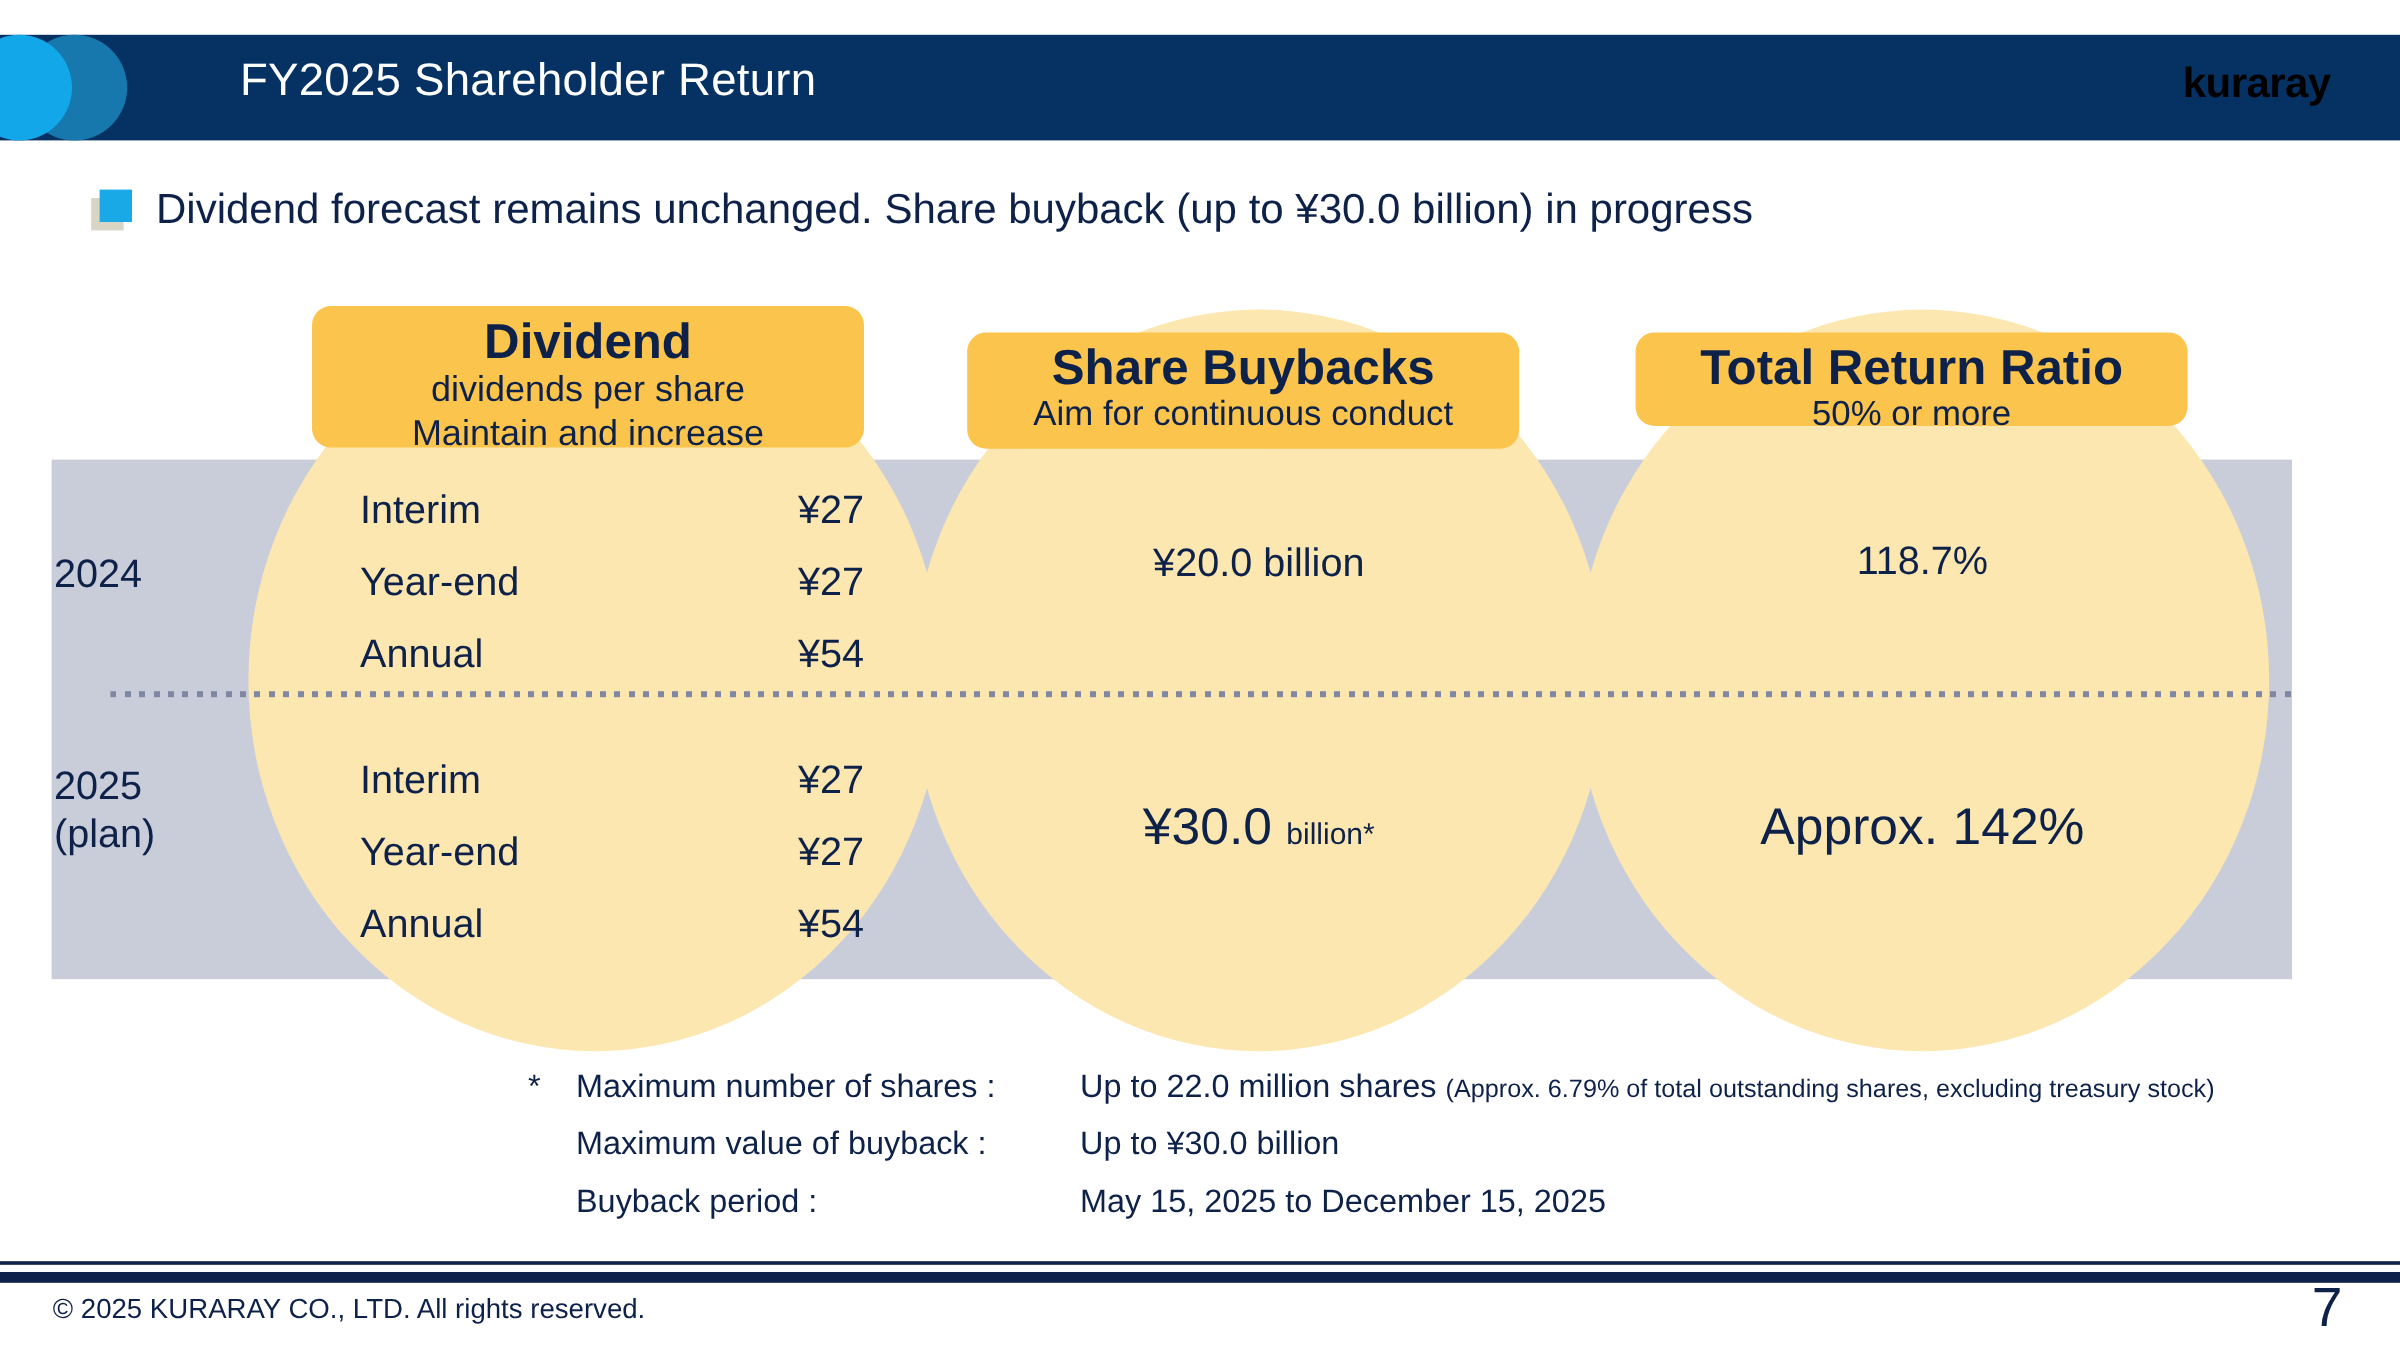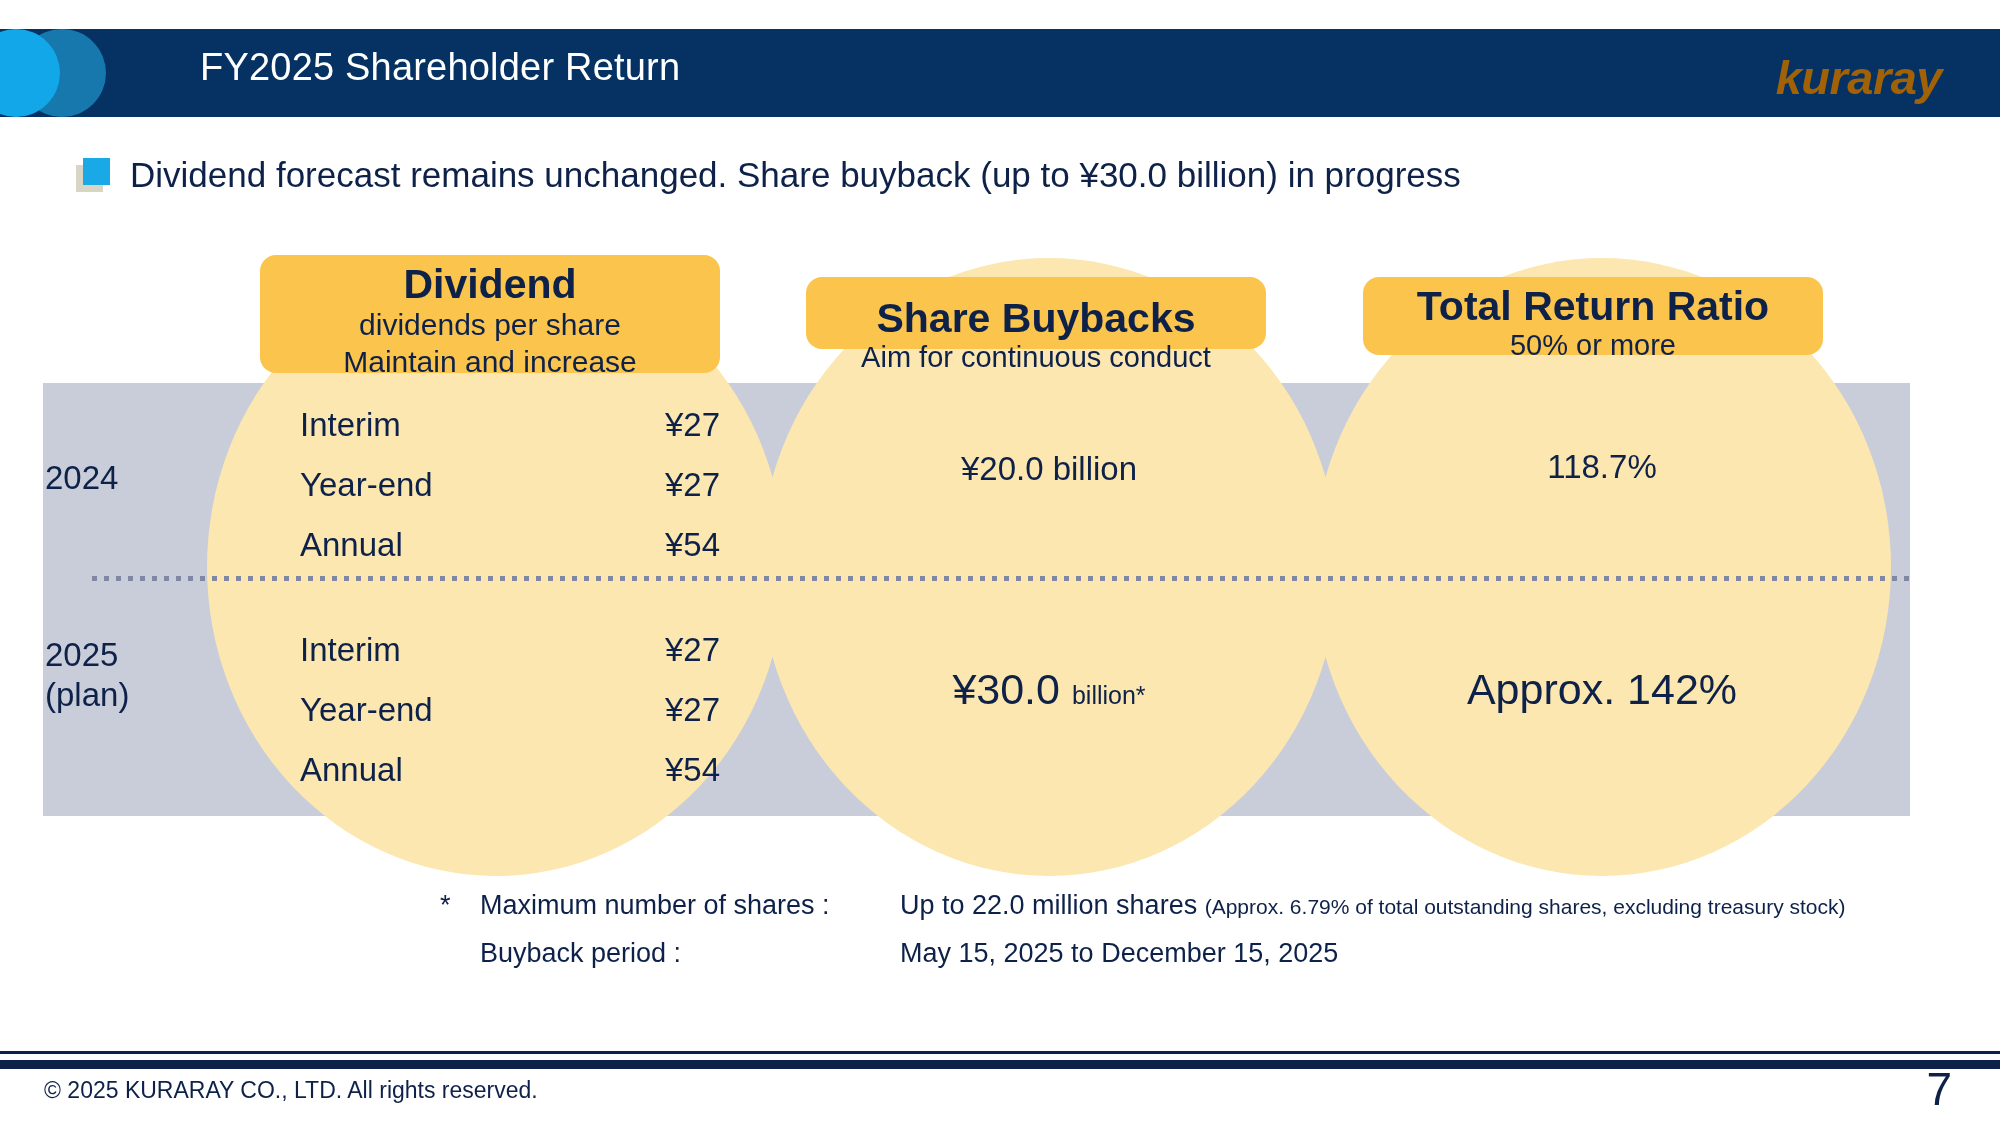--- a/index.html
+++ b/index.html
@@ -49,25 +49,24 @@
     top: 46px;
     font-size: 38px;
     color: #ffffff;
     letter-spacing: 0.2px;
     white-space: nowrap;
   }
   .brand-logo {
     position: absolute;
     right: 58px;
     top: 50px;
-    font-size: 47px;
+    font-size: 35px;
     font-weight: bold;
-    color: #a16207;
+    color: #000000;
     letter-spacing: -0.5px;
-    font-style: italic;
     white-space: nowrap;
   }
 
   
   .bullet-row {
     position: absolute;
     left: 76px;
     top: 155px;
     display: flex;
     align-items: center;
@@ -139,22 +138,22 @@
     line-height: 1.16;
   }
   .pill-dividend {
     left: 260px; top: 255px; width: 460px; height: 118px;
     padding-top: 8px;
   }
   .pill-dividend .pill-title { font-size: 41px; }
   .pill-dividend .pill-sub { font-size: 30px; margin-top: 2px; }
 
   .pill-buyback {
-    left: 806px; top: 277px; width: 460px; height: 72px;
-    padding-top: 20px;
+    left: 806px; top: 277px; width: 460px; height: 97px;
+    padding-top: 8px;
   }
   .pill-buyback .pill-title { font-size: 41px; }
   .pill-buyback .pill-sub { font-size: 29px; margin-top: 1px; }
 
   .pill-ratio {
     left: 1363px; top: 277px; width: 460px; height: 78px;
     padding-top: 8px;
   }
   .pill-ratio .pill-title { font-size: 41px; }
   .pill-ratio .pill-sub { font-size: 29px; margin-top: 1px; }
@@ -352,20 +351,25 @@
 <div class="value-cell ratio-2025">Approx. 142%</div>
 
 <div class="footnotes">
   <div class="fn-row">
     <span class="fn-star">*</span>
     <span class="fn-label">Maximum number of shares :</span>
     <span class="fn-value"><span>Up to 22.0 million shares</span> <span class="paren">(Approx. 6.79% of total outstanding shares, excluding treasury stock)</span></span>
   </div>
   <div class="fn-row">
     <span class="fn-star"></span>
+    <span class="fn-label">Maximum value of buyback :</span>
+    <span class="fn-value">Up to ¥30.0 billion</span>
+  </div>
+  <div class="fn-row">
+    <span class="fn-star"></span>
     <span class="fn-label">Buyback period :</span>
     <span class="fn-value">May 15, 2025 to December 15, 2025</span>
   </div>
 </div>
 
 <div class="footer-rule-thin"></div>
 <div class="footer-rule-thick"></div>
 <div class="footer-copy">© 2025 KURARAY CO., LTD. All rights reserved.</div>
 <div class="footer-page">7</div>
 

